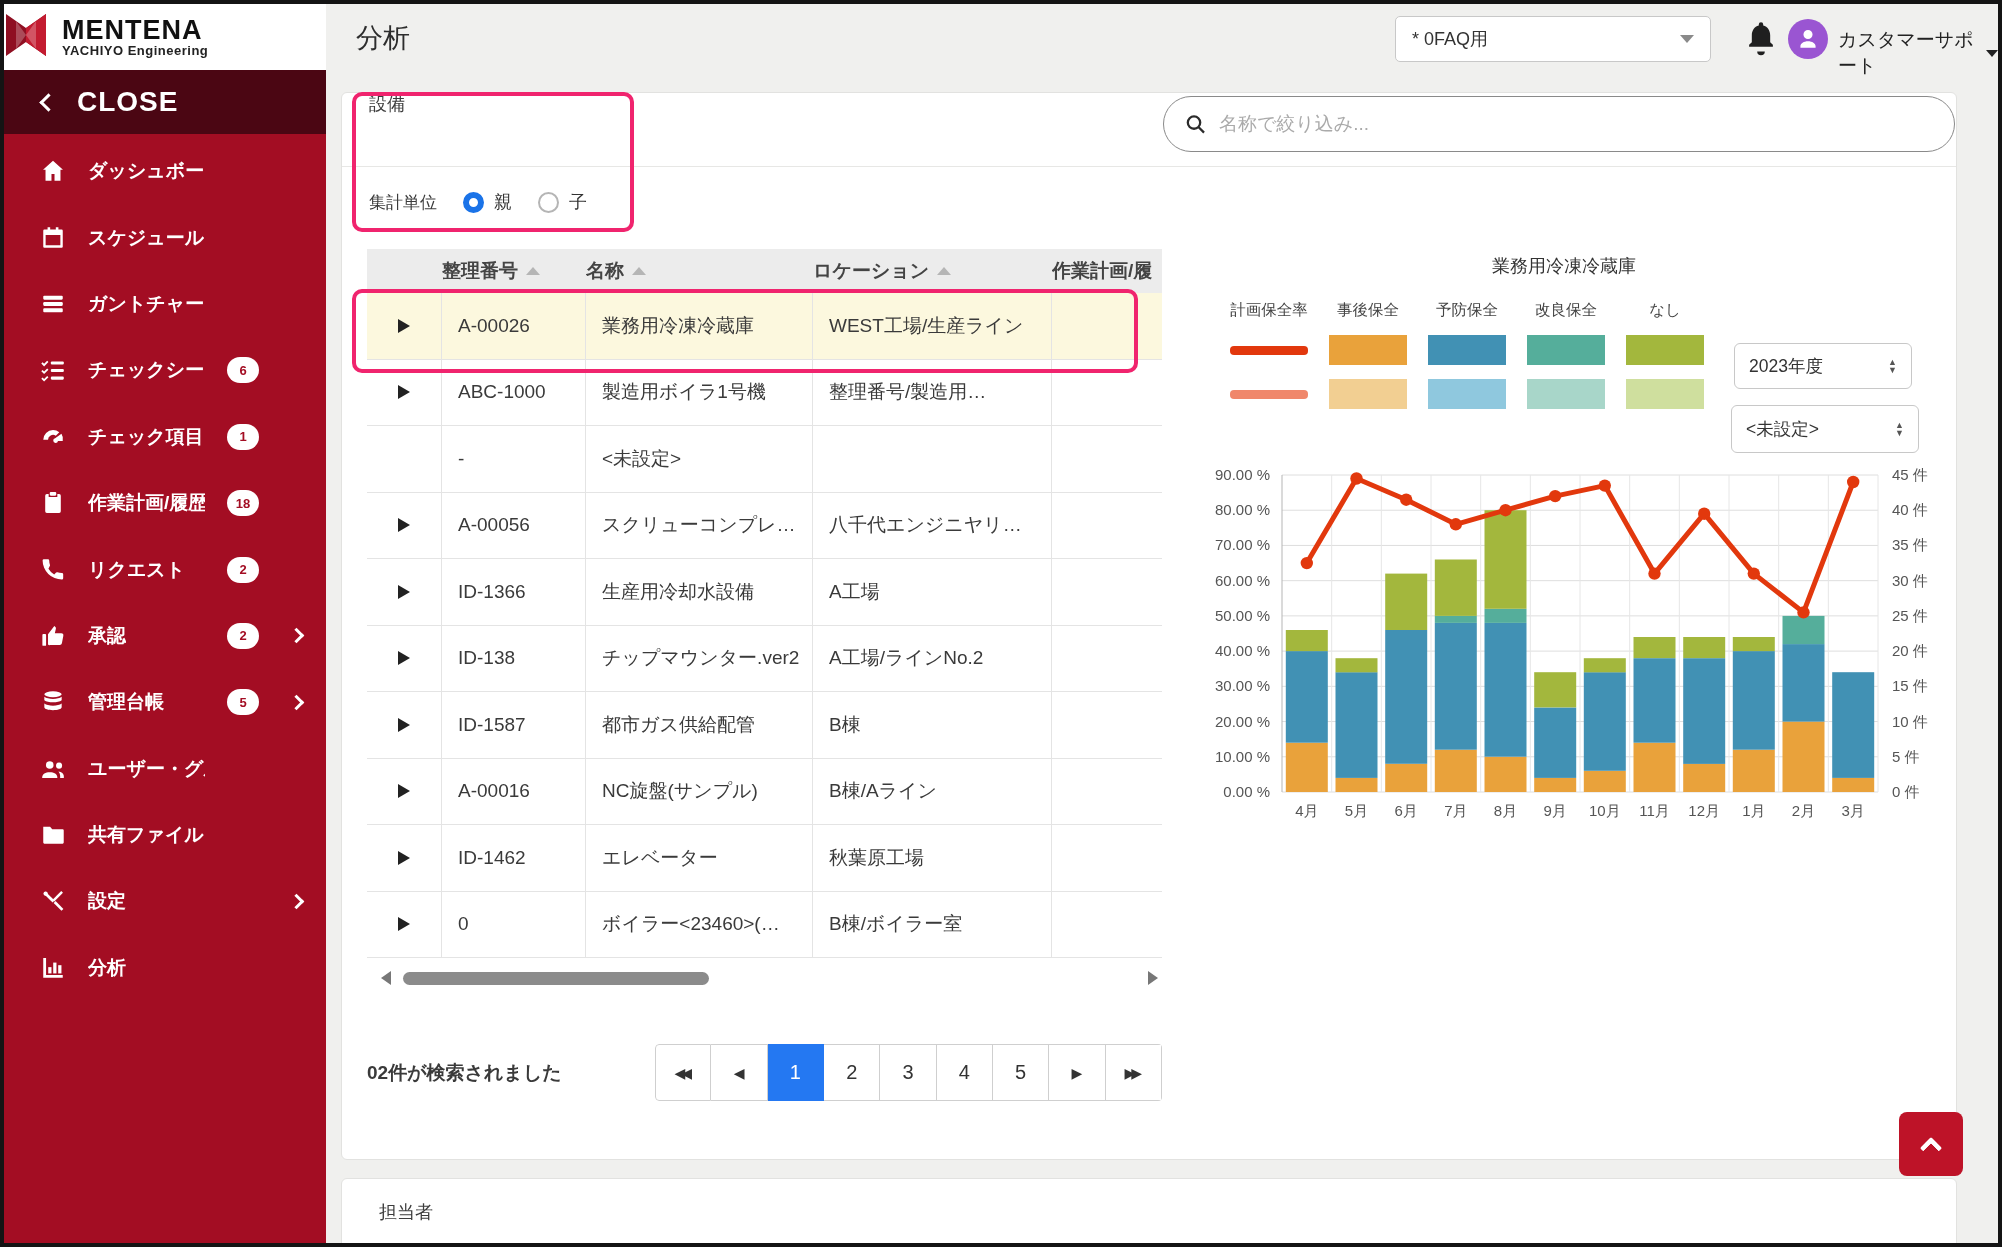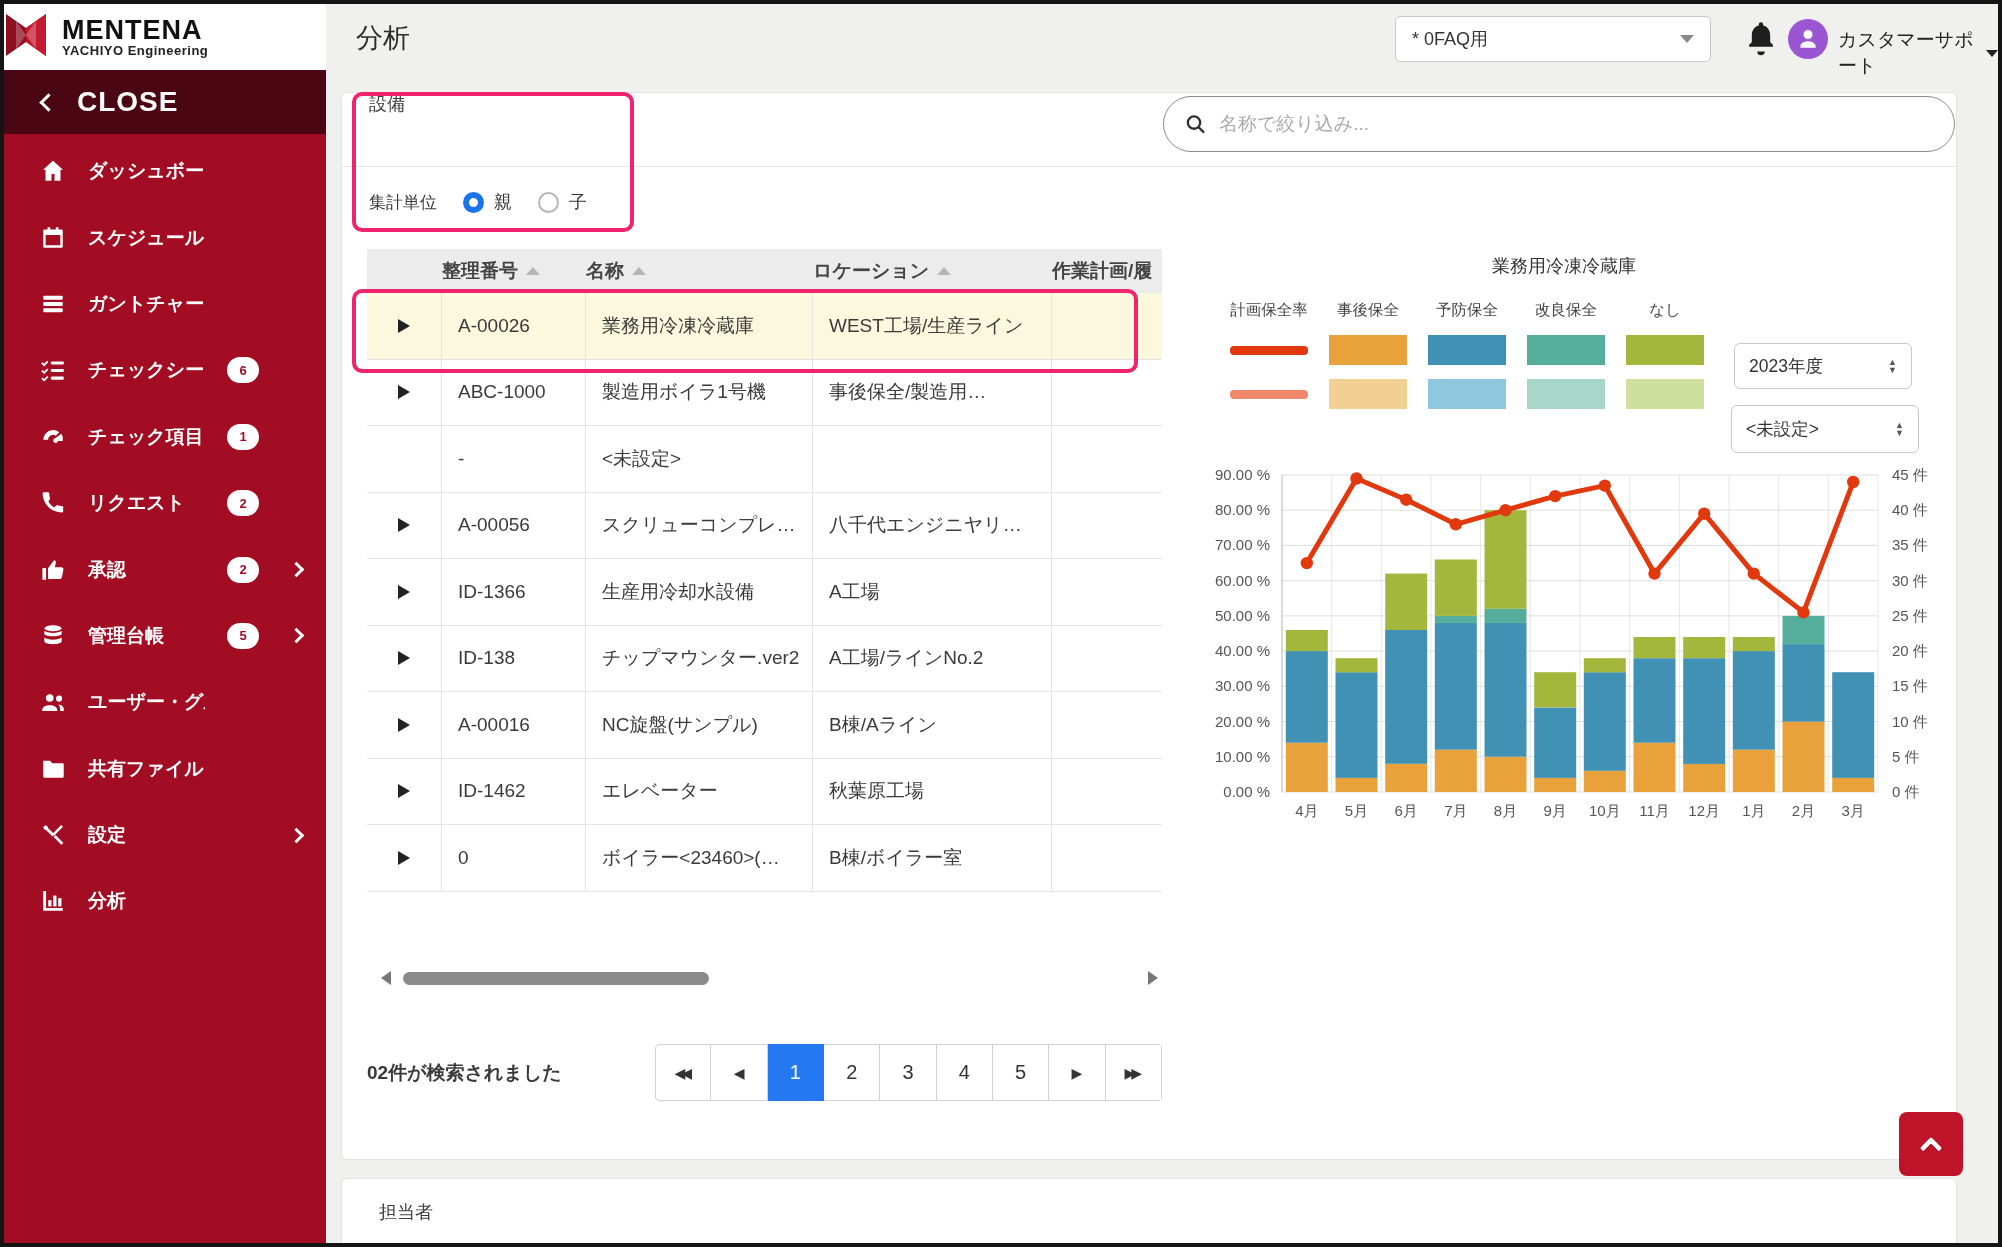--- a/index.html
+++ b/index.html
@@ -168,20 +168,29 @@
             <svg class="mi-icon" viewBox="0 0 24 24" fill="#fff">
               <path d="M12 5.6A9 9 0 0 0 3 14.6h4.4a4.6 4.6 0 0 1 7.2-3.8l3.2-3.1A9 9 0 0 0 12 5.6z"></path>
               <path d="M19.8 9.1 14 13.2a2.2 2.2 0 1 0 2.6 2.5l4.4-.1a9 9 0 0 0-1.2-6.5z"></path>
             </svg>
             <span class="mi-label">チェック項目</span>
             <span class="mi-badge ">1</span>
             <span class="mi-chev hidden"></span>
           </div>
           <div class="menu-item">
             <svg class="mi-icon" viewBox="0 0 24 24" fill="#fff">
+              <rect x="9" y="1.8" width="6" height="3.4" rx="1"></rect>
+              <path d="M6.3 3.8H8v2.6h8V3.8h1.7A1.5 1.5 0 0 1 19.2 5.3v14.4a1.5 1.5 0 0 1-1.5 1.5H6.3a1.5 1.5 0 0 1-1.5-1.5V5.3a1.5 1.5 0 0 1 1.5-1.5z"></path>
+            </svg>
+            <span class="mi-label">作業計画/履歴</span>
+            <span class="mi-badge ">18</span>
+            <span class="mi-chev hidden"></span>
+          </div>
+          <div class="menu-item">
+            <svg class="mi-icon" viewBox="0 0 24 24" fill="#fff">
               <path d="M7.8 10.9a15.2 15.2 0 0 0 5.3 5.3l1.8-1.8a1.2 1.2 0 0 1 1.2-.3c1.3.4 2.7.7 4.1.7a1.2 1.2 0 0 1 1.2 1.2v3.6a1.2 1.2 0 0 1-1.2 1.2A17.8 17.8 0 0 1 2.4 3.2 1.2 1.2 0 0 1 3.6 2h3.7a1.2 1.2 0 0 1 1.2 1.2c0 1.4.2 2.8.7 4.1a1.2 1.2 0 0 1-.3 1.2z"></path>
             </svg>
             <span class="mi-label">リクエスト</span>
             <span class="mi-badge ">2</span>
             <span class="mi-chev hidden"></span>
           </div>
           <div class="menu-item">
             <svg class="mi-icon" viewBox="0 0 24 24" fill="#fff">
               <rect x="2.2" y="10.2" width="3.4" height="10.8" rx="0.8"></rect>
               <path d="M7.4 19.9V10.3L13.2 2.8l1 .9c.3.3.5.8.5 1.3l-.1.5-.9 4h5.8a2 2 0 0 1 2 2.4l-1.3 6.8a2 2 0 0 1-2 1.6H9.4a2 2 0 0 1-2-.4z"></path>
@@ -314,21 +323,21 @@
           <div class="tc" style="width:227px">業務用冷凍冷蔵庫</div>
           <div class="tc" style="width:239px">WEST工場/生産ライン</div>
           <div class="tc" style="width:110px"></div>
         </div>
         <div class="t-row">
           <div class="tc exp" style="width:75px">
             <span class="tri-right"></span>
           </div>
           <div class="tc" style="width:144px">ABC-1000</div>
           <div class="tc" style="width:227px">製造用ボイラ1号機</div>
-          <div class="tc" style="width:239px">事後保全/製造用…</div>
+          <div class="tc" style="width:239px">整理番号/製造用…</div>
           <div class="tc" style="width:110px"></div>
         </div>
         <div class="t-row">
           <div class="tc exp" style="width:75px"></div>
           <div class="tc" style="width:144px">-</div>
           <div class="tc" style="width:227px">&lt;未設定&gt;</div>
           <div class="tc" style="width:239px"></div>
           <div class="tc" style="width:110px"></div>
         </div>
         <div class="t-row">
@@ -349,20 +358,29 @@
           <div class="tc" style="width:239px">A工場</div>
           <div class="tc" style="width:110px"></div>
         </div>
         <div class="t-row">
           <div class="tc exp" style="width:75px">
             <span class="tri-right"></span>
           </div>
           <div class="tc" style="width:144px">ID-138</div>
           <div class="tc" style="width:227px">チップマウンター.ver2</div>
           <div class="tc" style="width:239px">A工場/ラインNo.2</div>
+          <div class="tc" style="width:110px"></div>
+        </div>
+        <div class="t-row">
+          <div class="tc exp" style="width:75px">
+            <span class="tri-right"></span>
+          </div>
+          <div class="tc" style="width:144px">ID-1587</div>
+          <div class="tc" style="width:227px">都市ガス供給配管</div>
+          <div class="tc" style="width:239px">B棟</div>
           <div class="tc" style="width:110px"></div>
         </div>
         <div class="t-row">
           <div class="tc exp" style="width:75px">
             <span class="tri-right"></span>
           </div>
           <div class="tc" style="width:144px">A-00016</div>
           <div class="tc" style="width:227px">NC旋盤(サンプル)</div>
           <div class="tc" style="width:239px">B棟/Aライン</div>
           <div class="tc" style="width:110px"></div>

